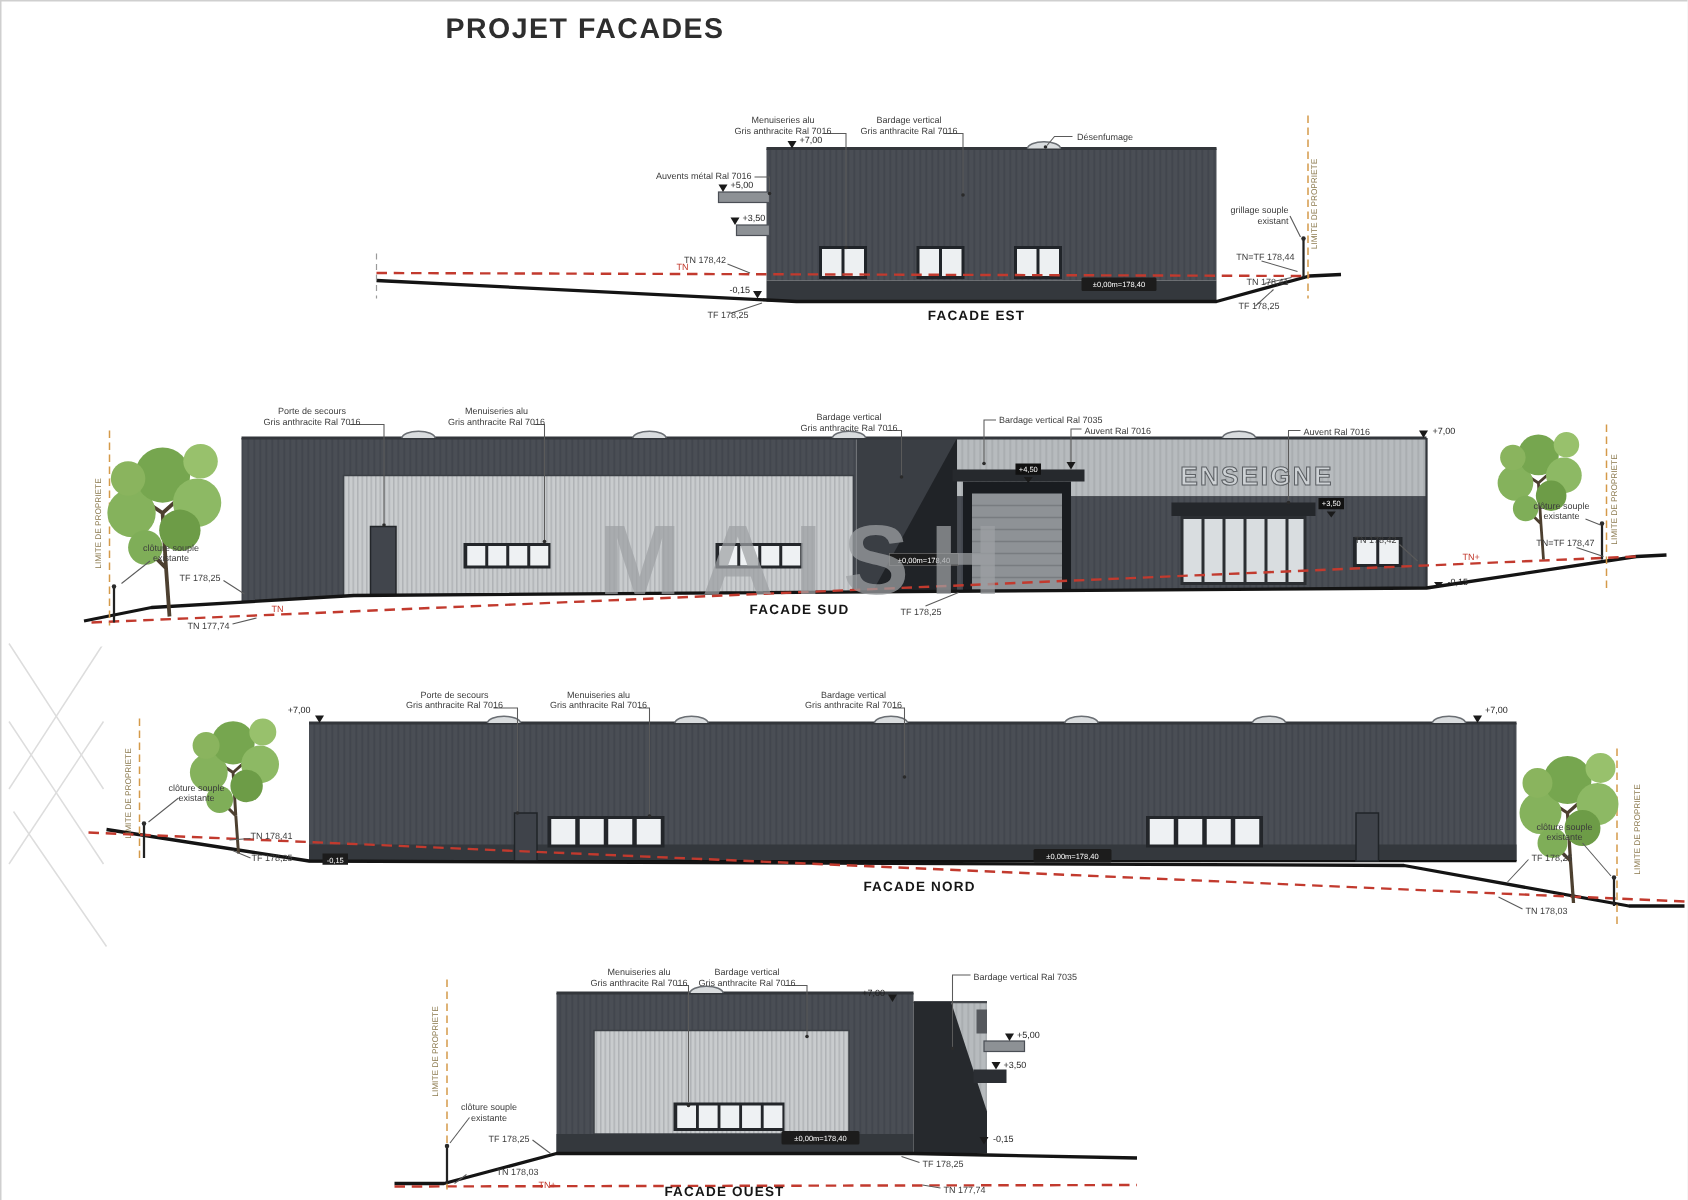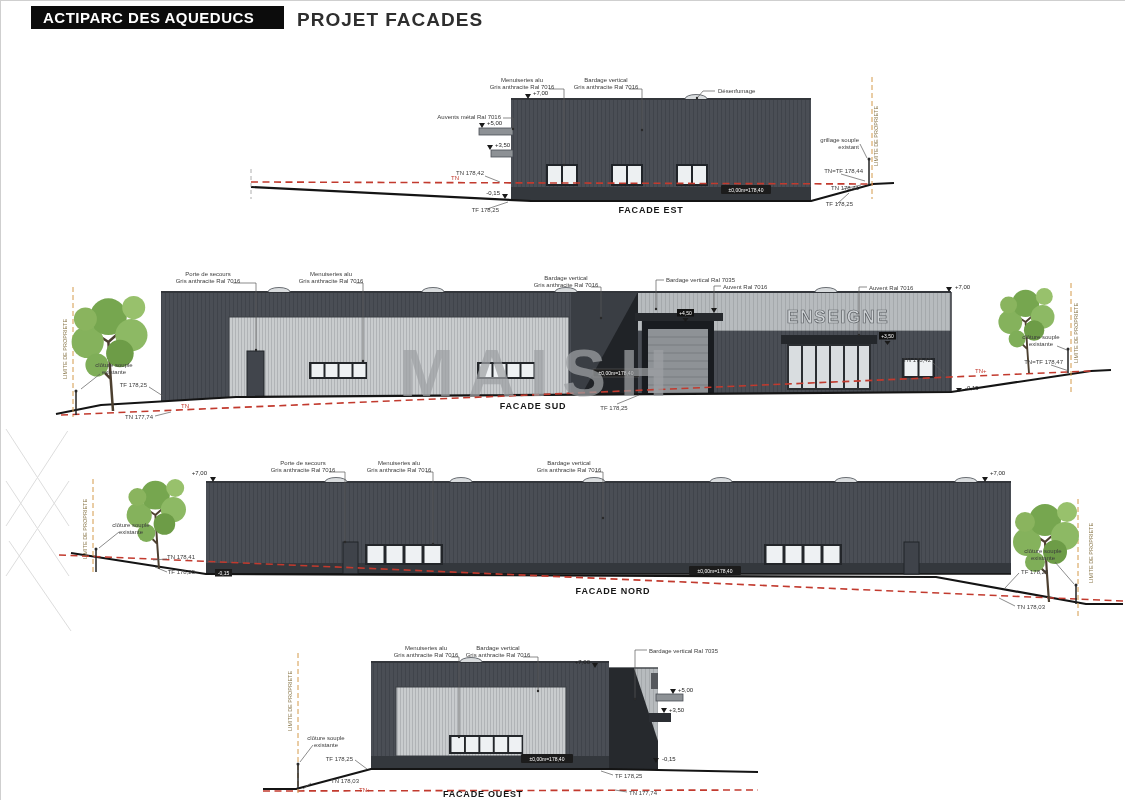--- a/index.html
+++ b/index.html
@@ -23,23 +23,20 @@
   .terrain{stroke:#141414;stroke-width:2.2;fill:none;stroke-linejoin:round;}
   .plim{stroke:#d49a4a;stroke-width:1;stroke-dasharray:5 3;fill:none;}
   .dot{fill:#2b2b2b;}
   .flag{fill:#1a1a1a;}
 </style>
 </head>
 <body>
 
 <div class="stage">
 
-  <div class="hdr-box">
-    <span>ACTIPARC DES AQUEDUCS</span>
-  </div>
   <div class="hdr-sub">PROJET FACADES</div>
 
   <svg width="1125" height="800" viewBox="0 0 1125 800">
     <defs>
       <pattern id="pDark" width="4" height="8" patternUnits="userSpaceOnUse">
         <rect width="4" height="8" fill="#4a4e55"></rect>
         <line x1="0.5" y1="0" x2="0.5" y2="8" stroke="#40444b" stroke-width="1"></line>
       </pattern>
       <pattern id="pLight" width="3" height="6" patternUnits="userSpaceOnUse">
         <rect width="3" height="6" fill="#c9ccce"></rect>

